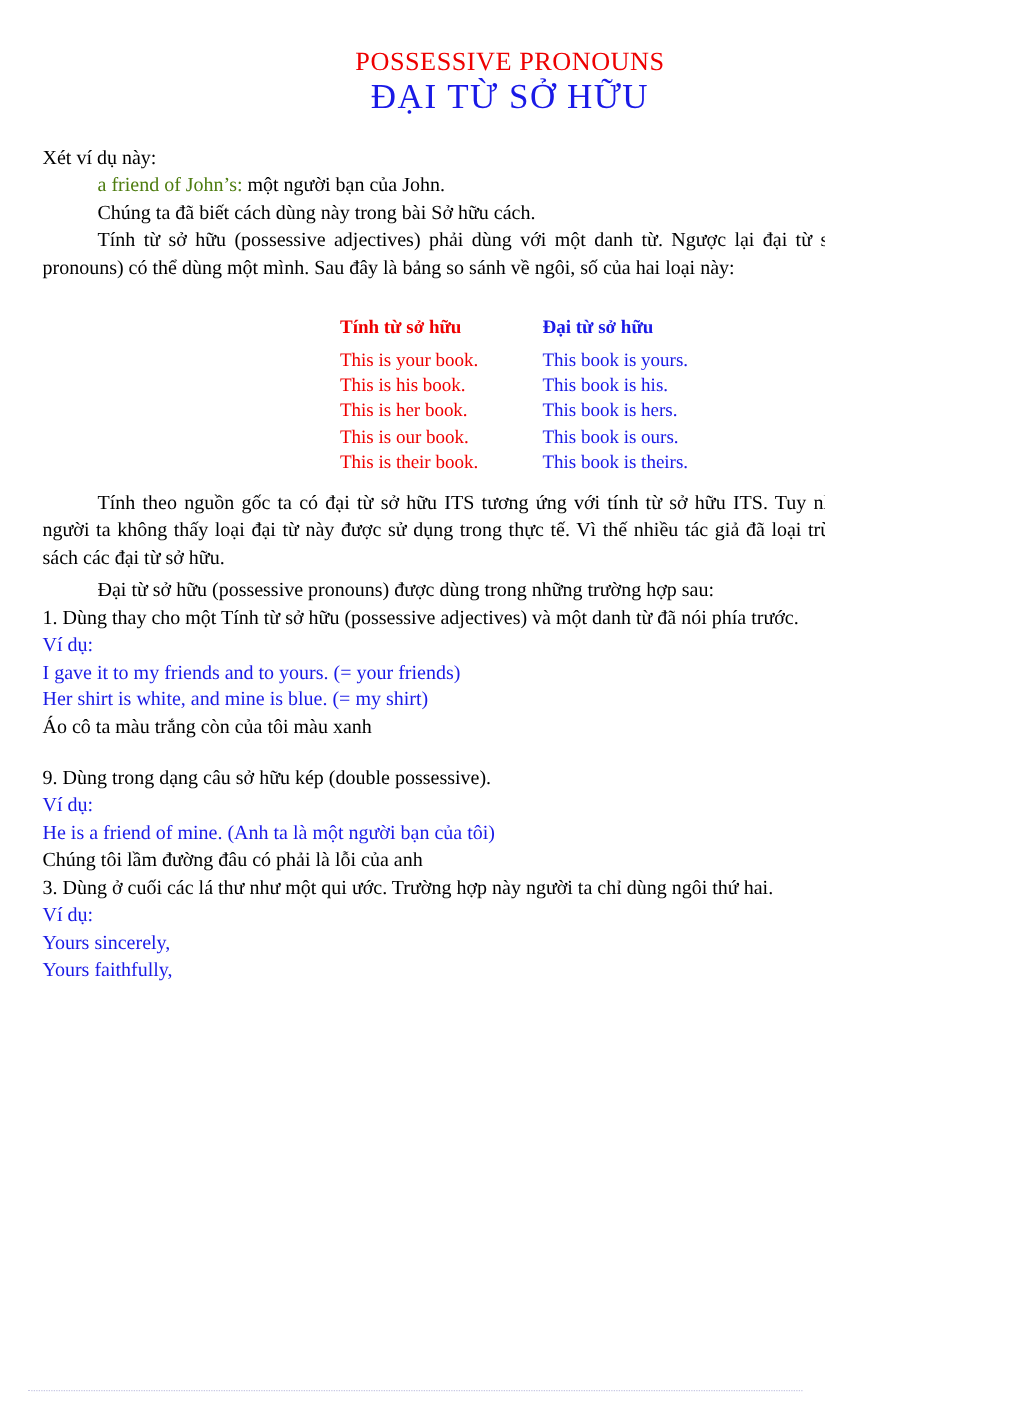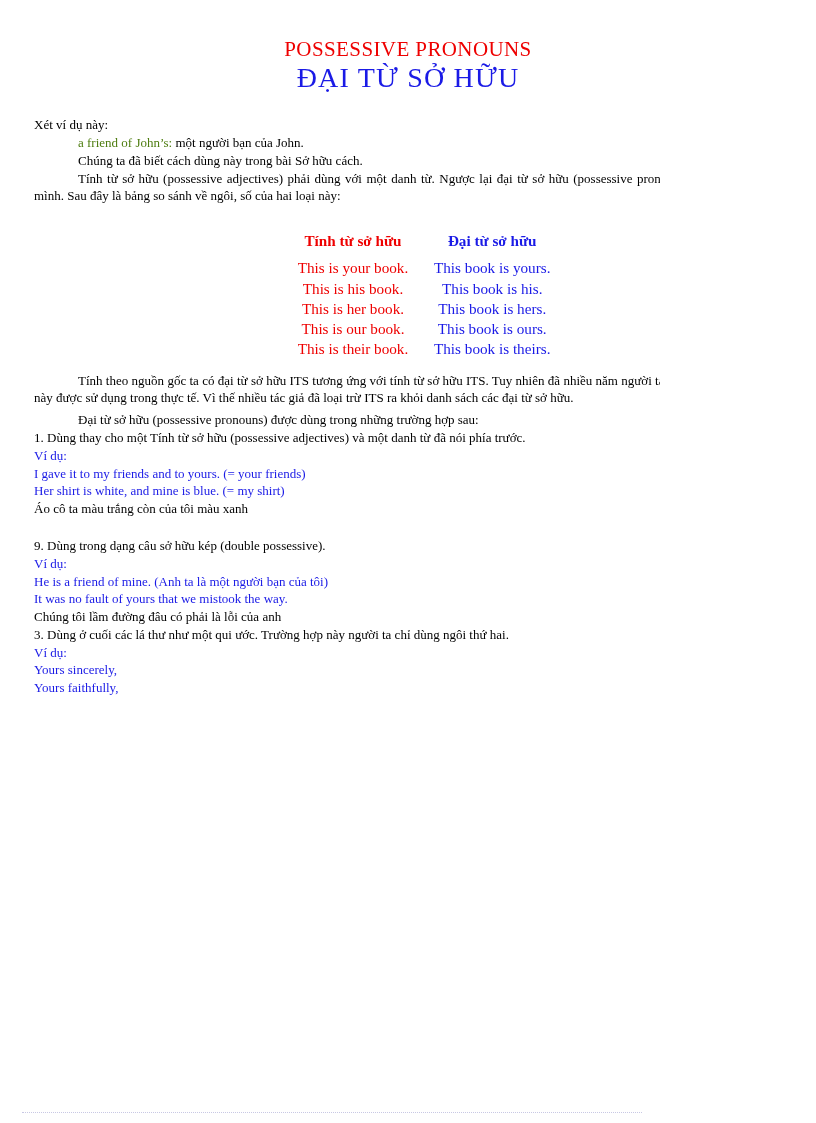--- a/index.html
+++ b/index.html
@@ -42,21 +42,21 @@
     color: #1a1ae6;
     font-size: 28px;
     letter-spacing: 1.2px;
     line-height: 1.15;
     margin-top: 2px;
   }
 
   
   .body-wrap {
     margin-top: 22px;
-    font-size: 13px;
+    font-size: 16px;
     line-height: 1.37;
   }
   p.para {
     margin: 0;
     text-align: justify;
   }
   .indent {
     display: inline-block;
     width: 44px;
   }
@@ -68,21 +68,20 @@
     margin-top: 26px;
     margin-left: 238px;
     border-collapse: collapse;
     font-size: 15.2px;
     line-height: 1.33;
   }
   .cmp-table td {
     padding: 0 0 0 0;
     vertical-align: top;
     white-space: nowrap;
-    text-align: center;
   }
   .cmp-table td.col-a {
     color: #ee0000;
     width: 162px;
     padding-right: 0;
   }
   .cmp-table td.col-b {
     color: #1a1ae6;
   }
   .cmp-table tr.head td {
@@ -177,21 +176,20 @@
       <p class="para blue">Ví dụ:</p>
       <p class="para blue">I gave it to my friends and to yours. (= your friends)</p>
       <p class="para blue">Her shirt is white, and mine is blue. (= my shirt)</p>
       <p class="para">Áo cô ta màu trắng còn của tôi màu xanh</p>
 
       <div class="gap-md"></div>
 
       <p class="para">9. Dùng trong dạng câu sở hữu kép (double possessive).</p>
       <p class="para blue">Ví dụ:</p>
       <p class="para blue">He is a friend of mine. (Anh ta là một người bạn của tôi)</p>
-      <p class="para blue">It was no fault of yours that we mistook the way.</p>
       <p class="para">  Chúng tôi lầm đường đâu có phải là lỗi của anh</p>
 
       <p class="para">3. Dùng ở cuối các lá thư như một qui ước. Trường hợp này người ta chỉ dùng ngôi thứ hai.</p>
       <p class="para blue">Ví dụ:</p>
       <p class="para blue">Yours sincerely,</p>
       <p class="para blue">Yours faithfully,</p>
     </div>
 
   </div>
 

